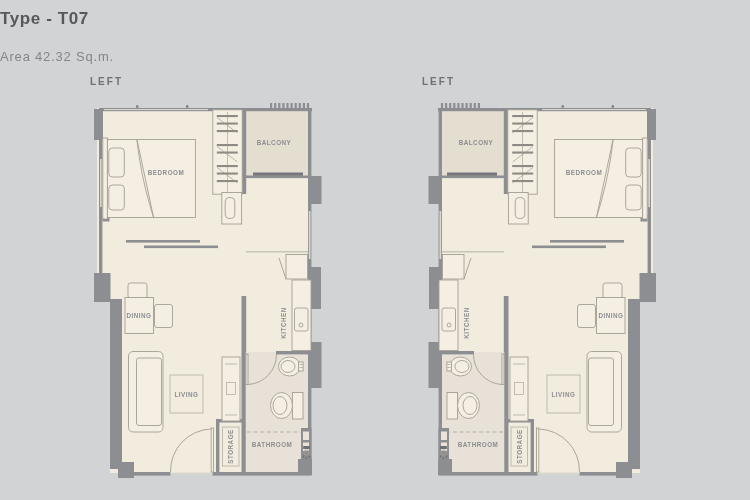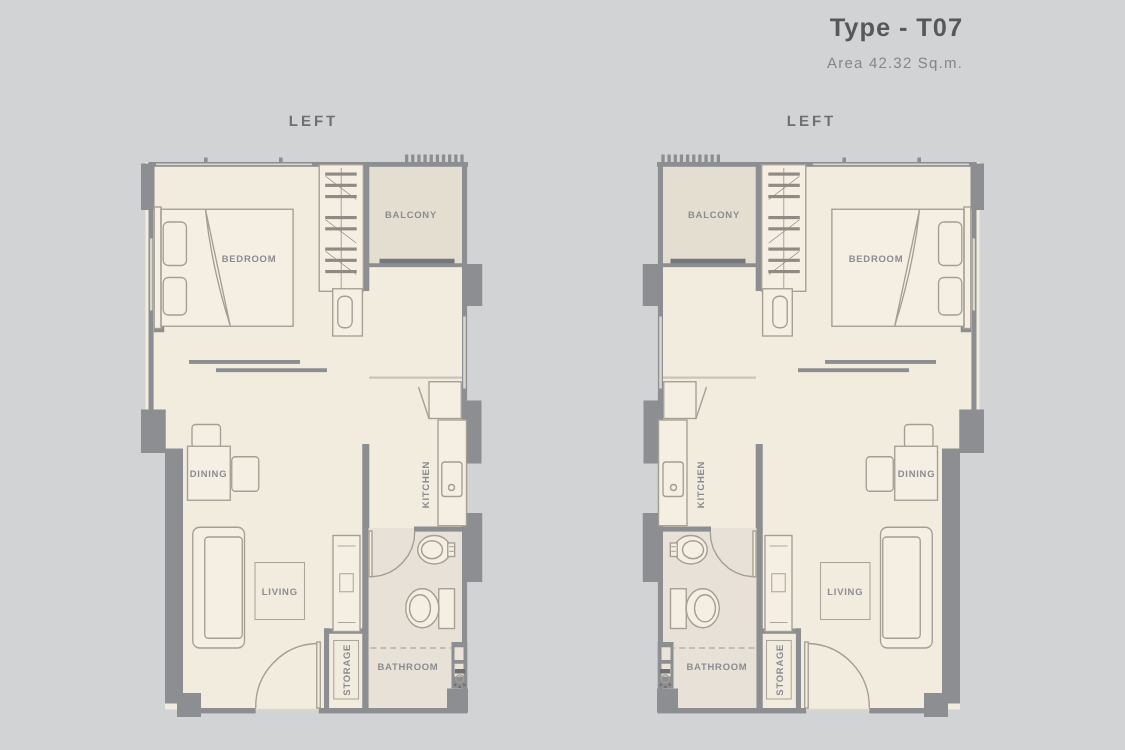--- a/index.html
+++ b/index.html
@@ -1,25 +1,25 @@
 <!DOCTYPE html>
 <html><head>
 <meta charset="utf-8">
 <style>
   html,body{margin:0;padding:0}
   body{
     width:750px;height:500px;position:relative;overflow:hidden;
     background:#d2d3d5;
     font-family:"Liberation Sans",sans-serif;
   }
-  .header{position:absolute;top:9px;left:0;width:642px;text-align:right}
+  .header{position:absolute;top:9px;left:0;width:642px;text-align:left}
   .title{font-size:17px;font-weight:bold;color:#57585b;letter-spacing:.6px}
-  .subtitle{font-size:10px;color:#84868a;letter-spacing:.8px;margin-top:8px}
+  .subtitle{font-size:13px;color:#84868a;letter-spacing:.8px;margin-top:20px}
   .side-label{
-    position:absolute;top:76px;width:238px;text-align:center;
+    position:absolute;top:76px;width:238px;
     font-size:10px;font-weight:bold;color:#6f7074;letter-spacing:2px;
   }
   .side-label.left{left:90px}
   .side-label.right{left:422px}
   svg.plan{position:absolute;top:99px;width:238px;height:385px}
   svg.plan.left{left:90px}
   svg.plan.right{left:422px}
 
   
   .wall{fill:#8c8e92}

